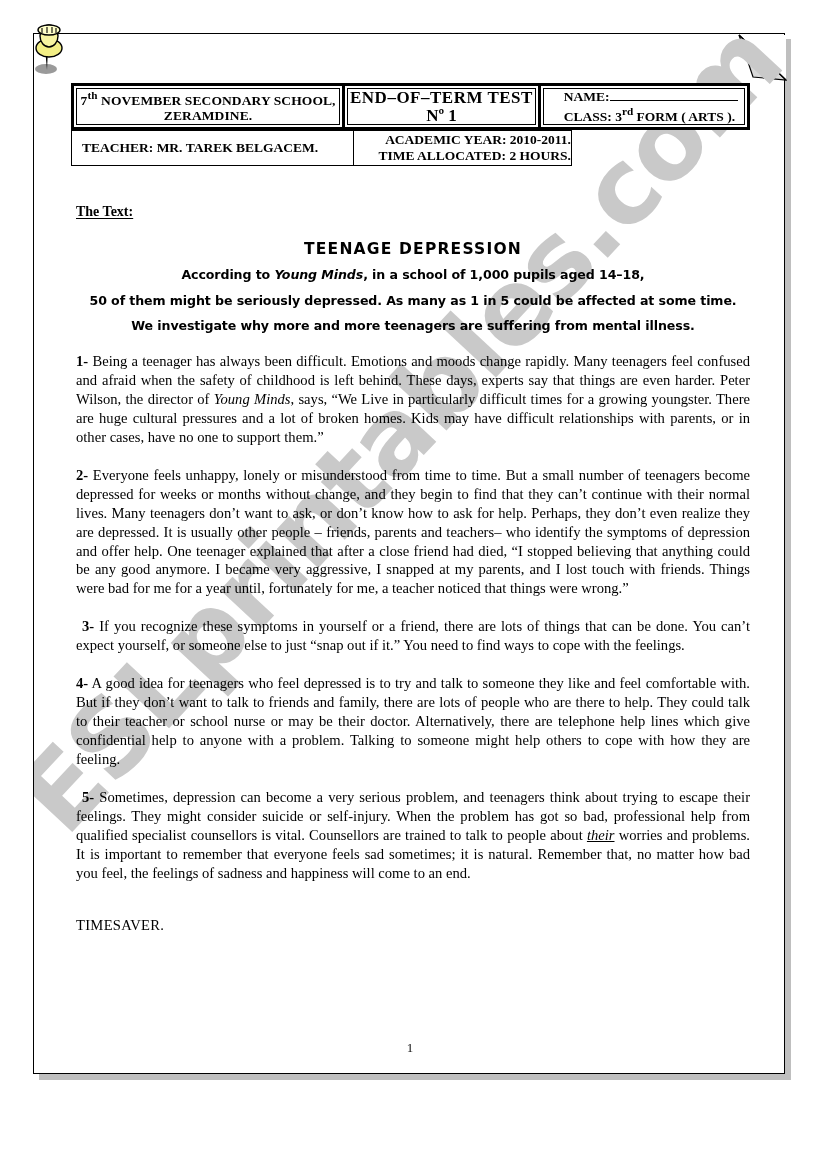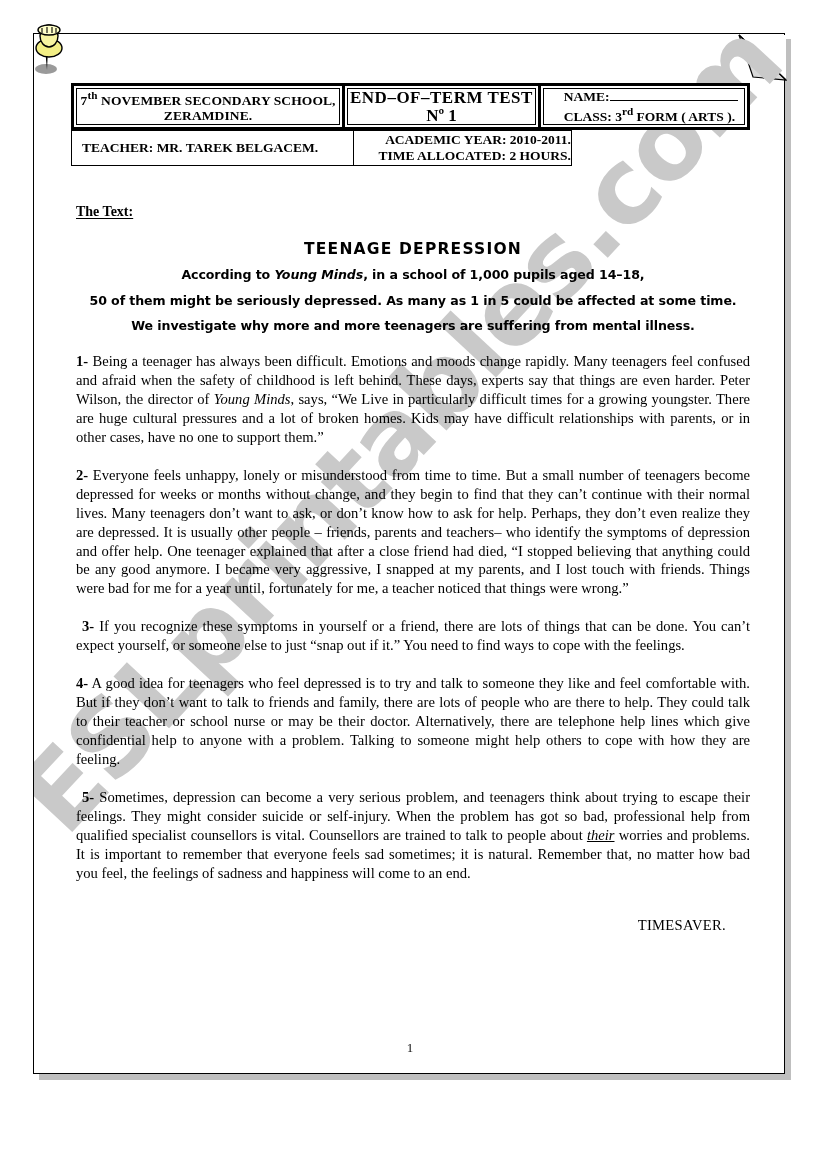--- a/index.html
+++ b/index.html
@@ -232,21 +232,21 @@
   .para i { font-style: italic; }
   .para .u-bi {
     font-weight: normal;
     font-style: italic;
     text-decoration: underline;
   }
   .para-indent { text-indent: 6px; }
 
   .signoff {
     margin-top: 34px;
-    text-align: right;
+    text-align: left;
     padding-right: 24px;
     font-size: 14.6px;
     letter-spacing: .3px;
   }
 
   #page-number {
     position: absolute;
     left: 0;
     top: 1006px;
     width: 752px;

